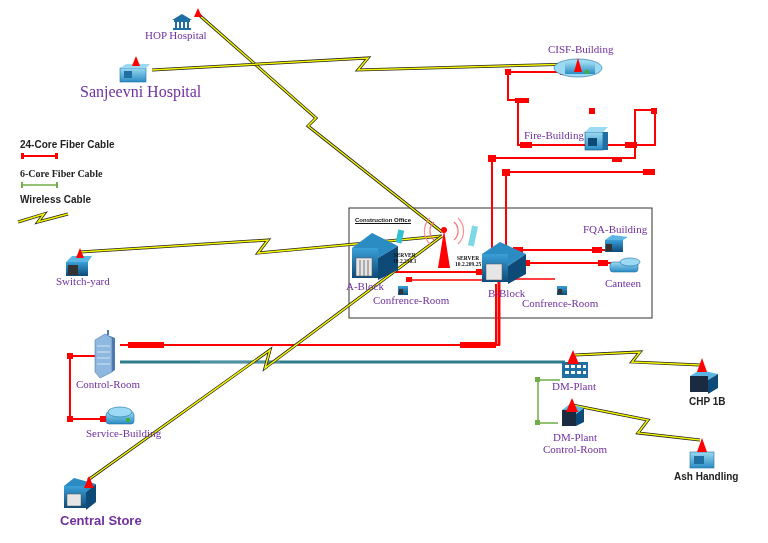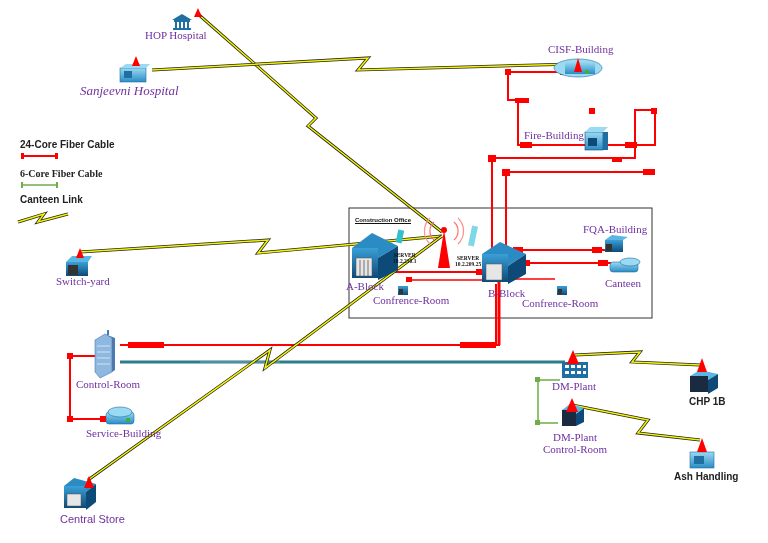--- a/index.html
+++ b/index.html
@@ -1,21 +1,21 @@
 <!DOCTYPE html>
 <html><head>
 <meta charset="utf-8">
 <style>
   html, body { margin:0; padding:0; background:#ffffff; }
   body { width:768px; height:543px; position:relative; overflow:hidden; font-family:"Liberation Serif", serif; }
   #diagram { position:absolute; left:0; top:0; width:768px; height:543px; }
   .lbl { position:absolute; color:#7030a0; font-family:"Liberation Serif", serif; font-size:11px; white-space:nowrap; line-height:1; }
-  .lbl.big { font-size:13px;font-style:italic; }
+  .lbl.big { font-size:16px; }
   .lbl.sans { font-family:"Liberation Sans", sans-serif; color:#222; font-size:10px; font-weight:bold; }
-  .lbl.sans.purple { color:#7030a0; font-weight:normal; font-size:11px; }
+  .lbl.sans.purple { color:#7030a0; font-weight:bold; font-size:13px; }
   .legend-text { position:absolute; font-family:"Liberation Sans", sans-serif; font-size:10px; color:#222; font-weight:bold; white-space:nowrap; }
   .server-txt { position:absolute; font-family:"Liberation Serif", serif; font-size:5.5px; font-weight:bold; color:#111; line-height:1.1; text-align:center; white-space:nowrap; }
   .office-title { position:absolute; font-family:"Liberation Sans", sans-serif; font-size:6px; font-weight:bold; text-decoration:underline; color:#111; white-space:nowrap; }
 </style>
 </head>
 <body>
 
 <svg id="diagram" width="768" height="543" viewBox="0 0 768 543" xmlns="http://www.w3.org/2000/svg">
   <defs>
     <linearGradient id="bldg" x1="0" y1="0" x2="0" y2="1">
@@ -306,21 +306,21 @@
     <polygon points="86,492 96,484 96,502 86,510" fill="#0d4a78"></polygon>
     <rect x="67" y="494" width="14" height="12" fill="#e6e6e6" stroke="#555" stroke-width="0.5"></rect>
   </g>
   <g>
       <polygon points="84,488 89,476 94,488" fill="#ff0000"></polygon>
     </g>
 </svg>
 
 <div class="legend-text" style="left:20px;top:139px;">24-Core Fiber Cable</div>
 <div class="legend-text" style="left:20px;top:168px;font-family:Liberation Serif, serif;">6-Core Fiber Cable</div>
-<div class="legend-text" style="left:20px;top:194px;">Canteen Link</div>
+<div class="legend-text" style="left:20px;top:194px;">Wireless Cable</div>
 
 <div class="office-title" style="left:355px;top:217px;">Construction Office</div>
 <div class="server-txt" style="left:393px;top:252px;">
   <div>SERVER</div>
   <div>10.2.210.1</div>
 </div>
 <div class="server-txt" style="left:455px;top:255px;">
   <div>SERVER</div>
   <div>10.2.209.25</div>
 </div>

